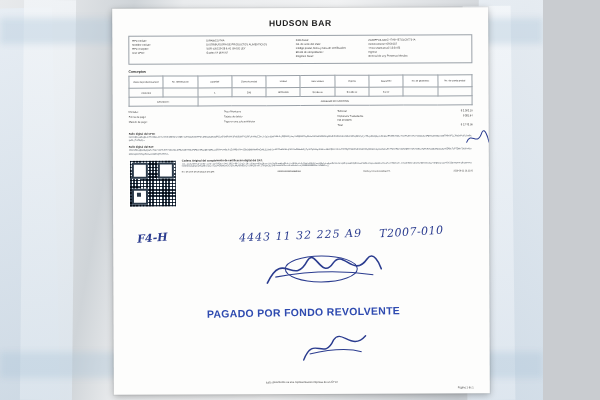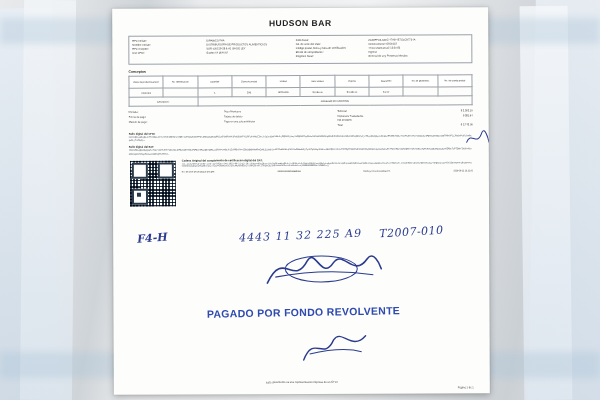--- a/index.html
+++ b/index.html
@@ -8,21 +8,21 @@
     background: #c9ccd0;
   }
   body {
     width: 600px;
     height: 400px;
     overflow: hidden;
     font-family: "Liberation Sans", sans-serif;
   }
   #scene {
     position: relative;
-    width: 600px;
+    width: 543px;
     height: 400px;
     background: linear-gradient(100deg, #e8eaec 0%, #dfe2e5 12%, #cfd4d8 22%, #e9ebed 30%, #f1f2f3 55%, #dde0e3 72%, #cbd0d5 86%, #e4e6e8 100%);
     overflow: hidden;
   }
   
   .stack {
     position: absolute;
     background: linear-gradient(180deg, #dbe6ef, #c9d8e6);
     opacity: .85;
   }

